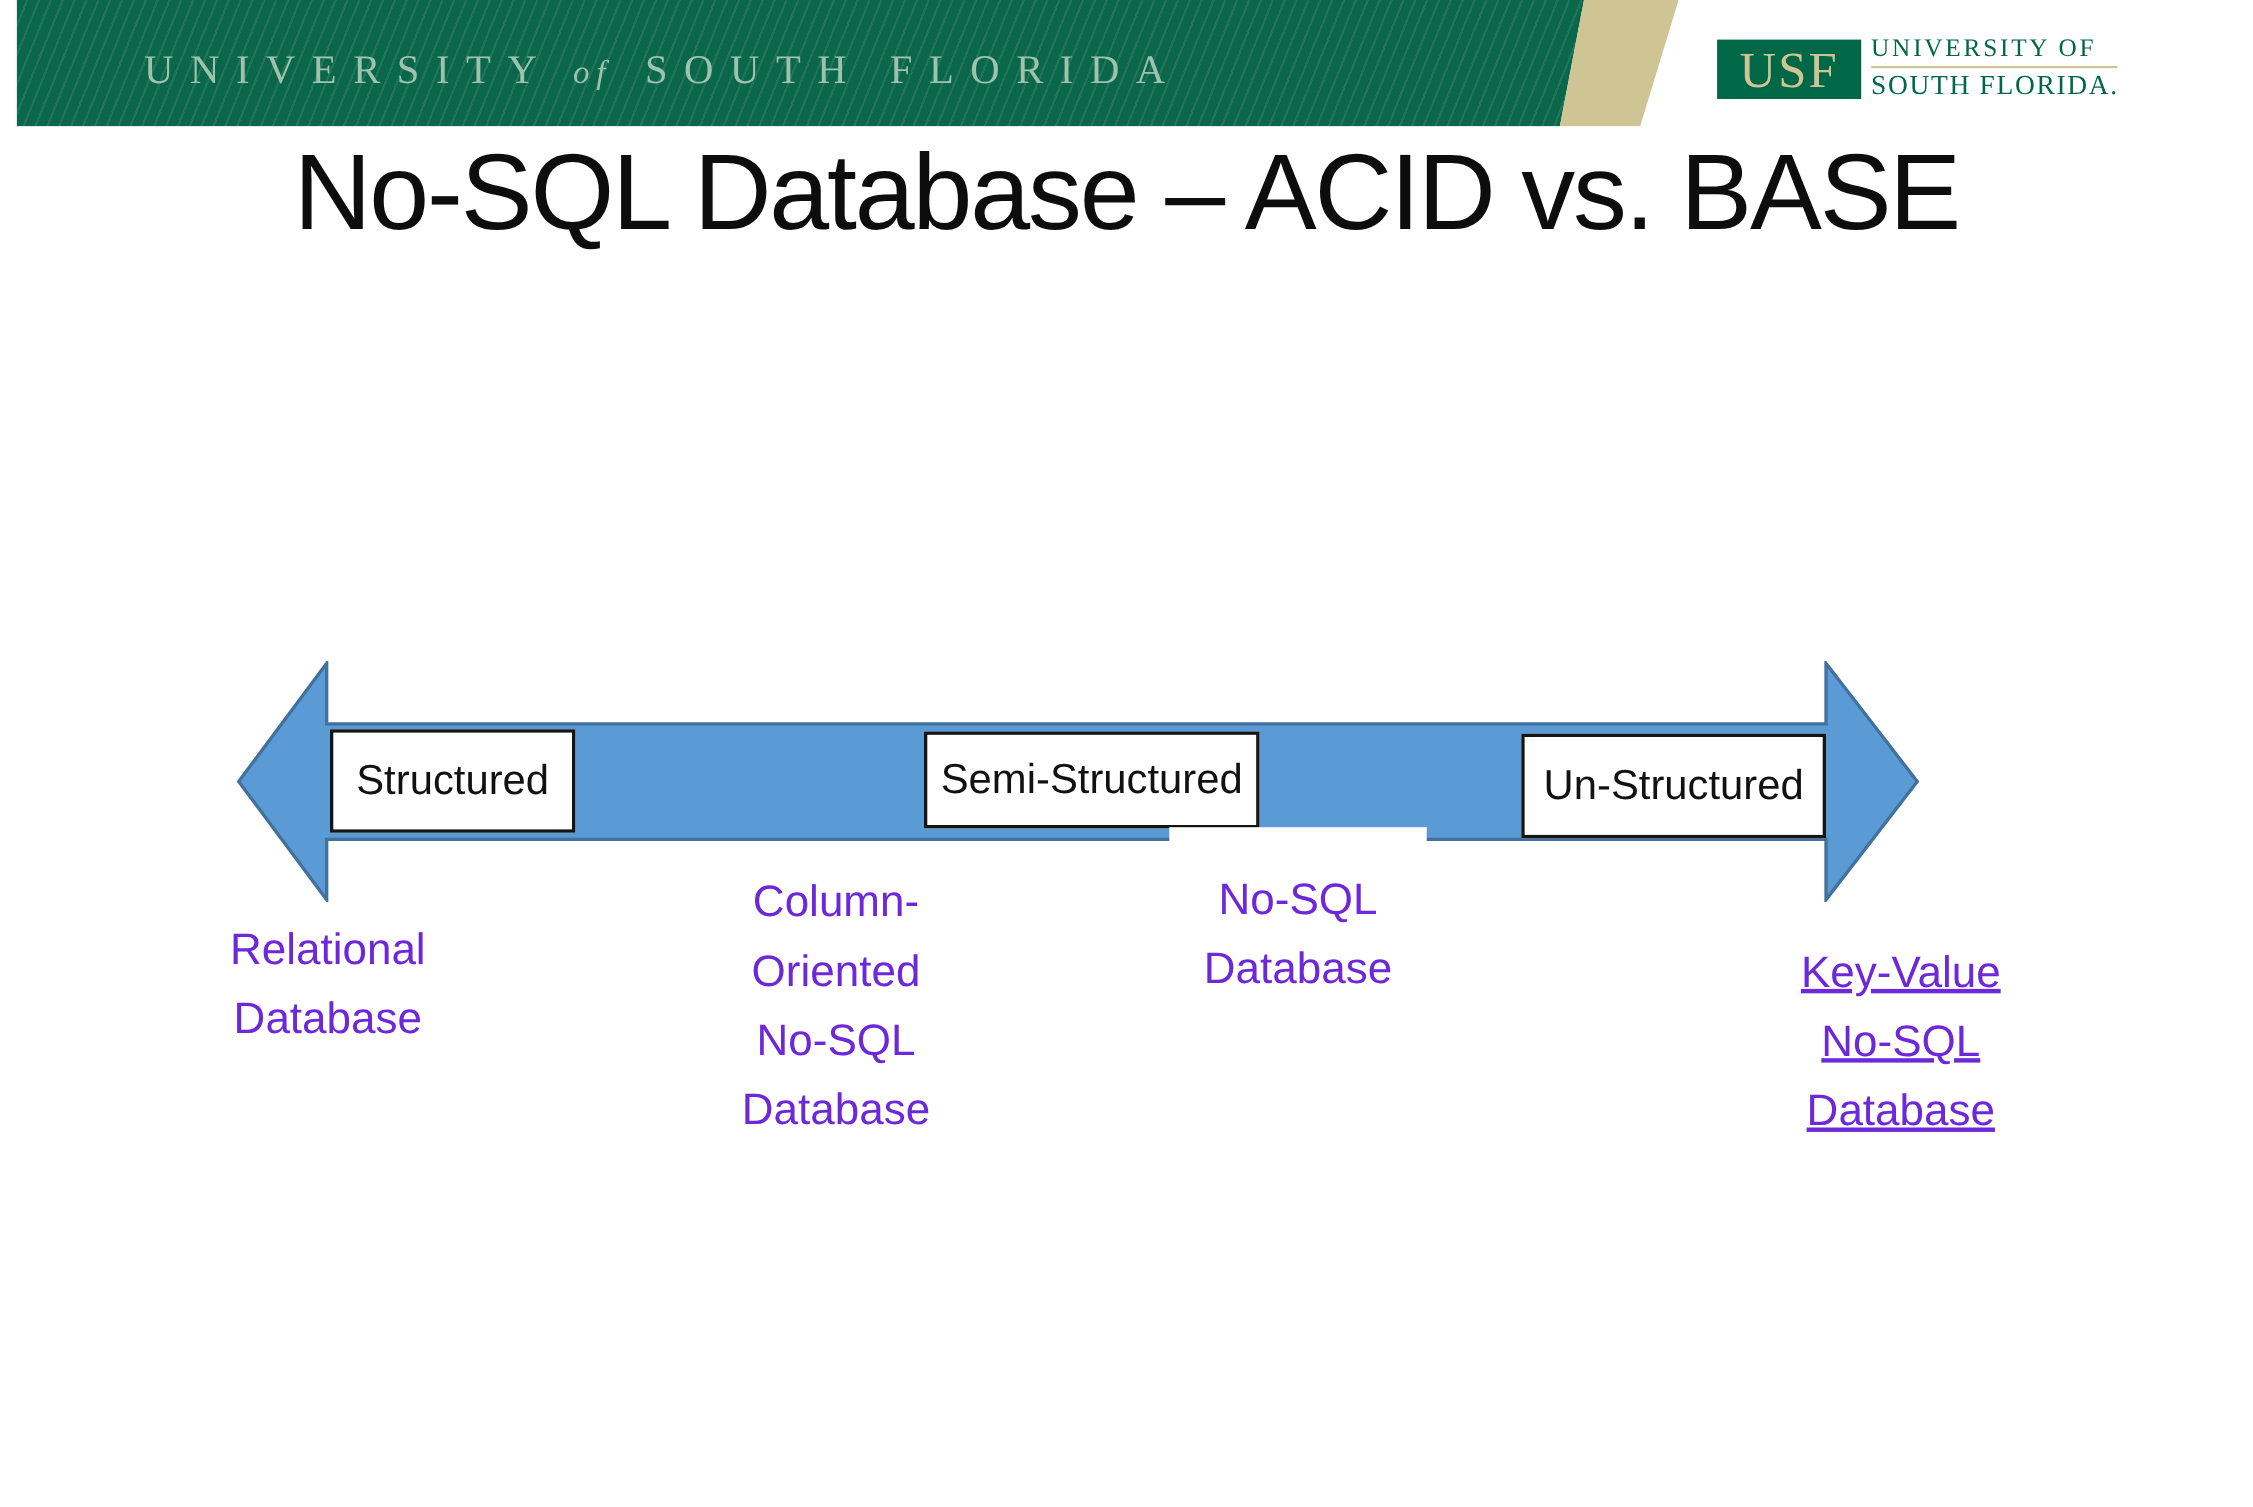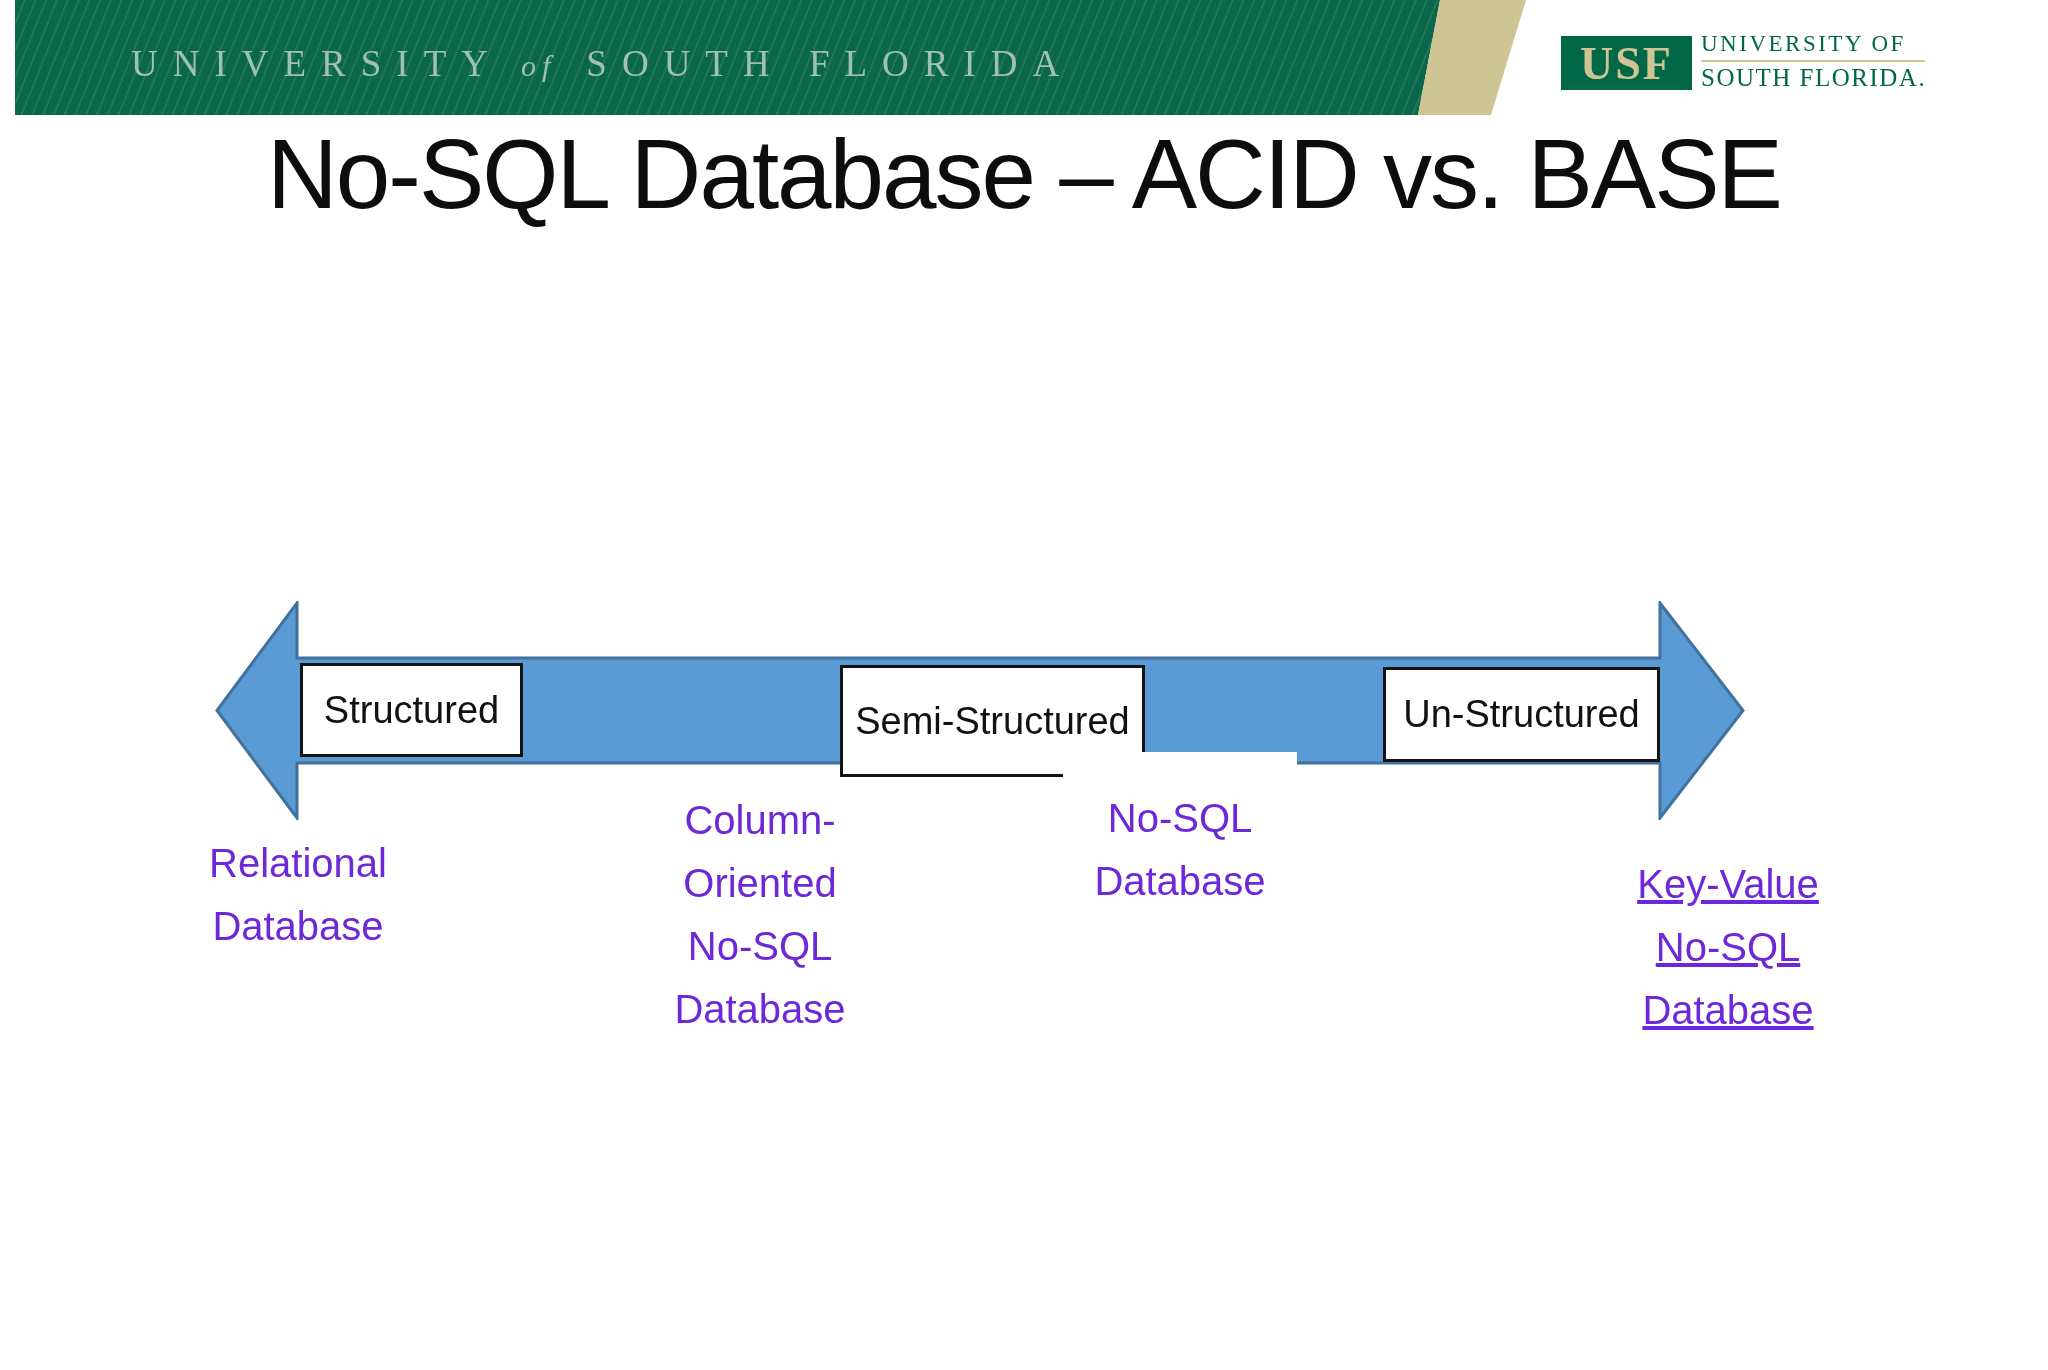--- a/index.html
+++ b/index.html
@@ -38,21 +38,21 @@
     font-style:italic; font-size:30px; letter-spacing:6px;
     margin:0 30px 0 18px;
   }
   .wordmark .w2 { margin-right:30px; }
 
   
   .usf-logo { position:absolute; top:0; left:0; }
   .logo-box {
     position:absolute; left:1561px; top:36px; width:131px; height:54px;
     background:#006747; color:#CFC493;
-    font-family:"Liberation Serif", serif; font-weight:bold;
+    font-family:"Liberation Serif", serif; font-weight:normal;
     font-size:46px; letter-spacing:2px;
     display:flex; align-items:center; justify-content:center;
   }
   .logo-text { position:absolute; left:1701px; top:31px; width:230px; }
   .logo-line1 {
     font-family:"Liberation Serif", serif; color:#006747;
     font-size:23px; letter-spacing:2.5px; white-space:nowrap;
   }
   .logo-rule { width:224px; height:2px; background:#CFC493; margin:3px 0 2px 0; }
   .logo-line2 {
@@ -71,21 +71,21 @@
   
   .arrow-svg { position:absolute; left:215px; top:601px; z-index:1; }
 
   .spec-box {
     position:absolute; z-index:3;
     background:#ffffff; border:3px solid #141414;
     display:flex; align-items:center; justify-content:center;
     font-size:38px; color:#111111; white-space:nowrap;
   }
   .box-structured { left:300px; top:663px; width:223px; height:94px; }
-  .box-semi       { left:840px; top:665px; width:305px; height:112px; }
+  .box-semi       { left:840px; top:665px; width:305px; height:88px; }
   .box-un         { left:1383px; top:667px; width:277px; height:95px; }
 
   .arrow-notch {
     position:absolute; left:1063px; top:752px; width:234px; height:26px;
     background:#ffffff; z-index:5;
   }
 
   .caption {
     position:absolute; width:300px; text-align:center; z-index:2;
     font-size:40px; line-height:63px; color:#6d28d9;

